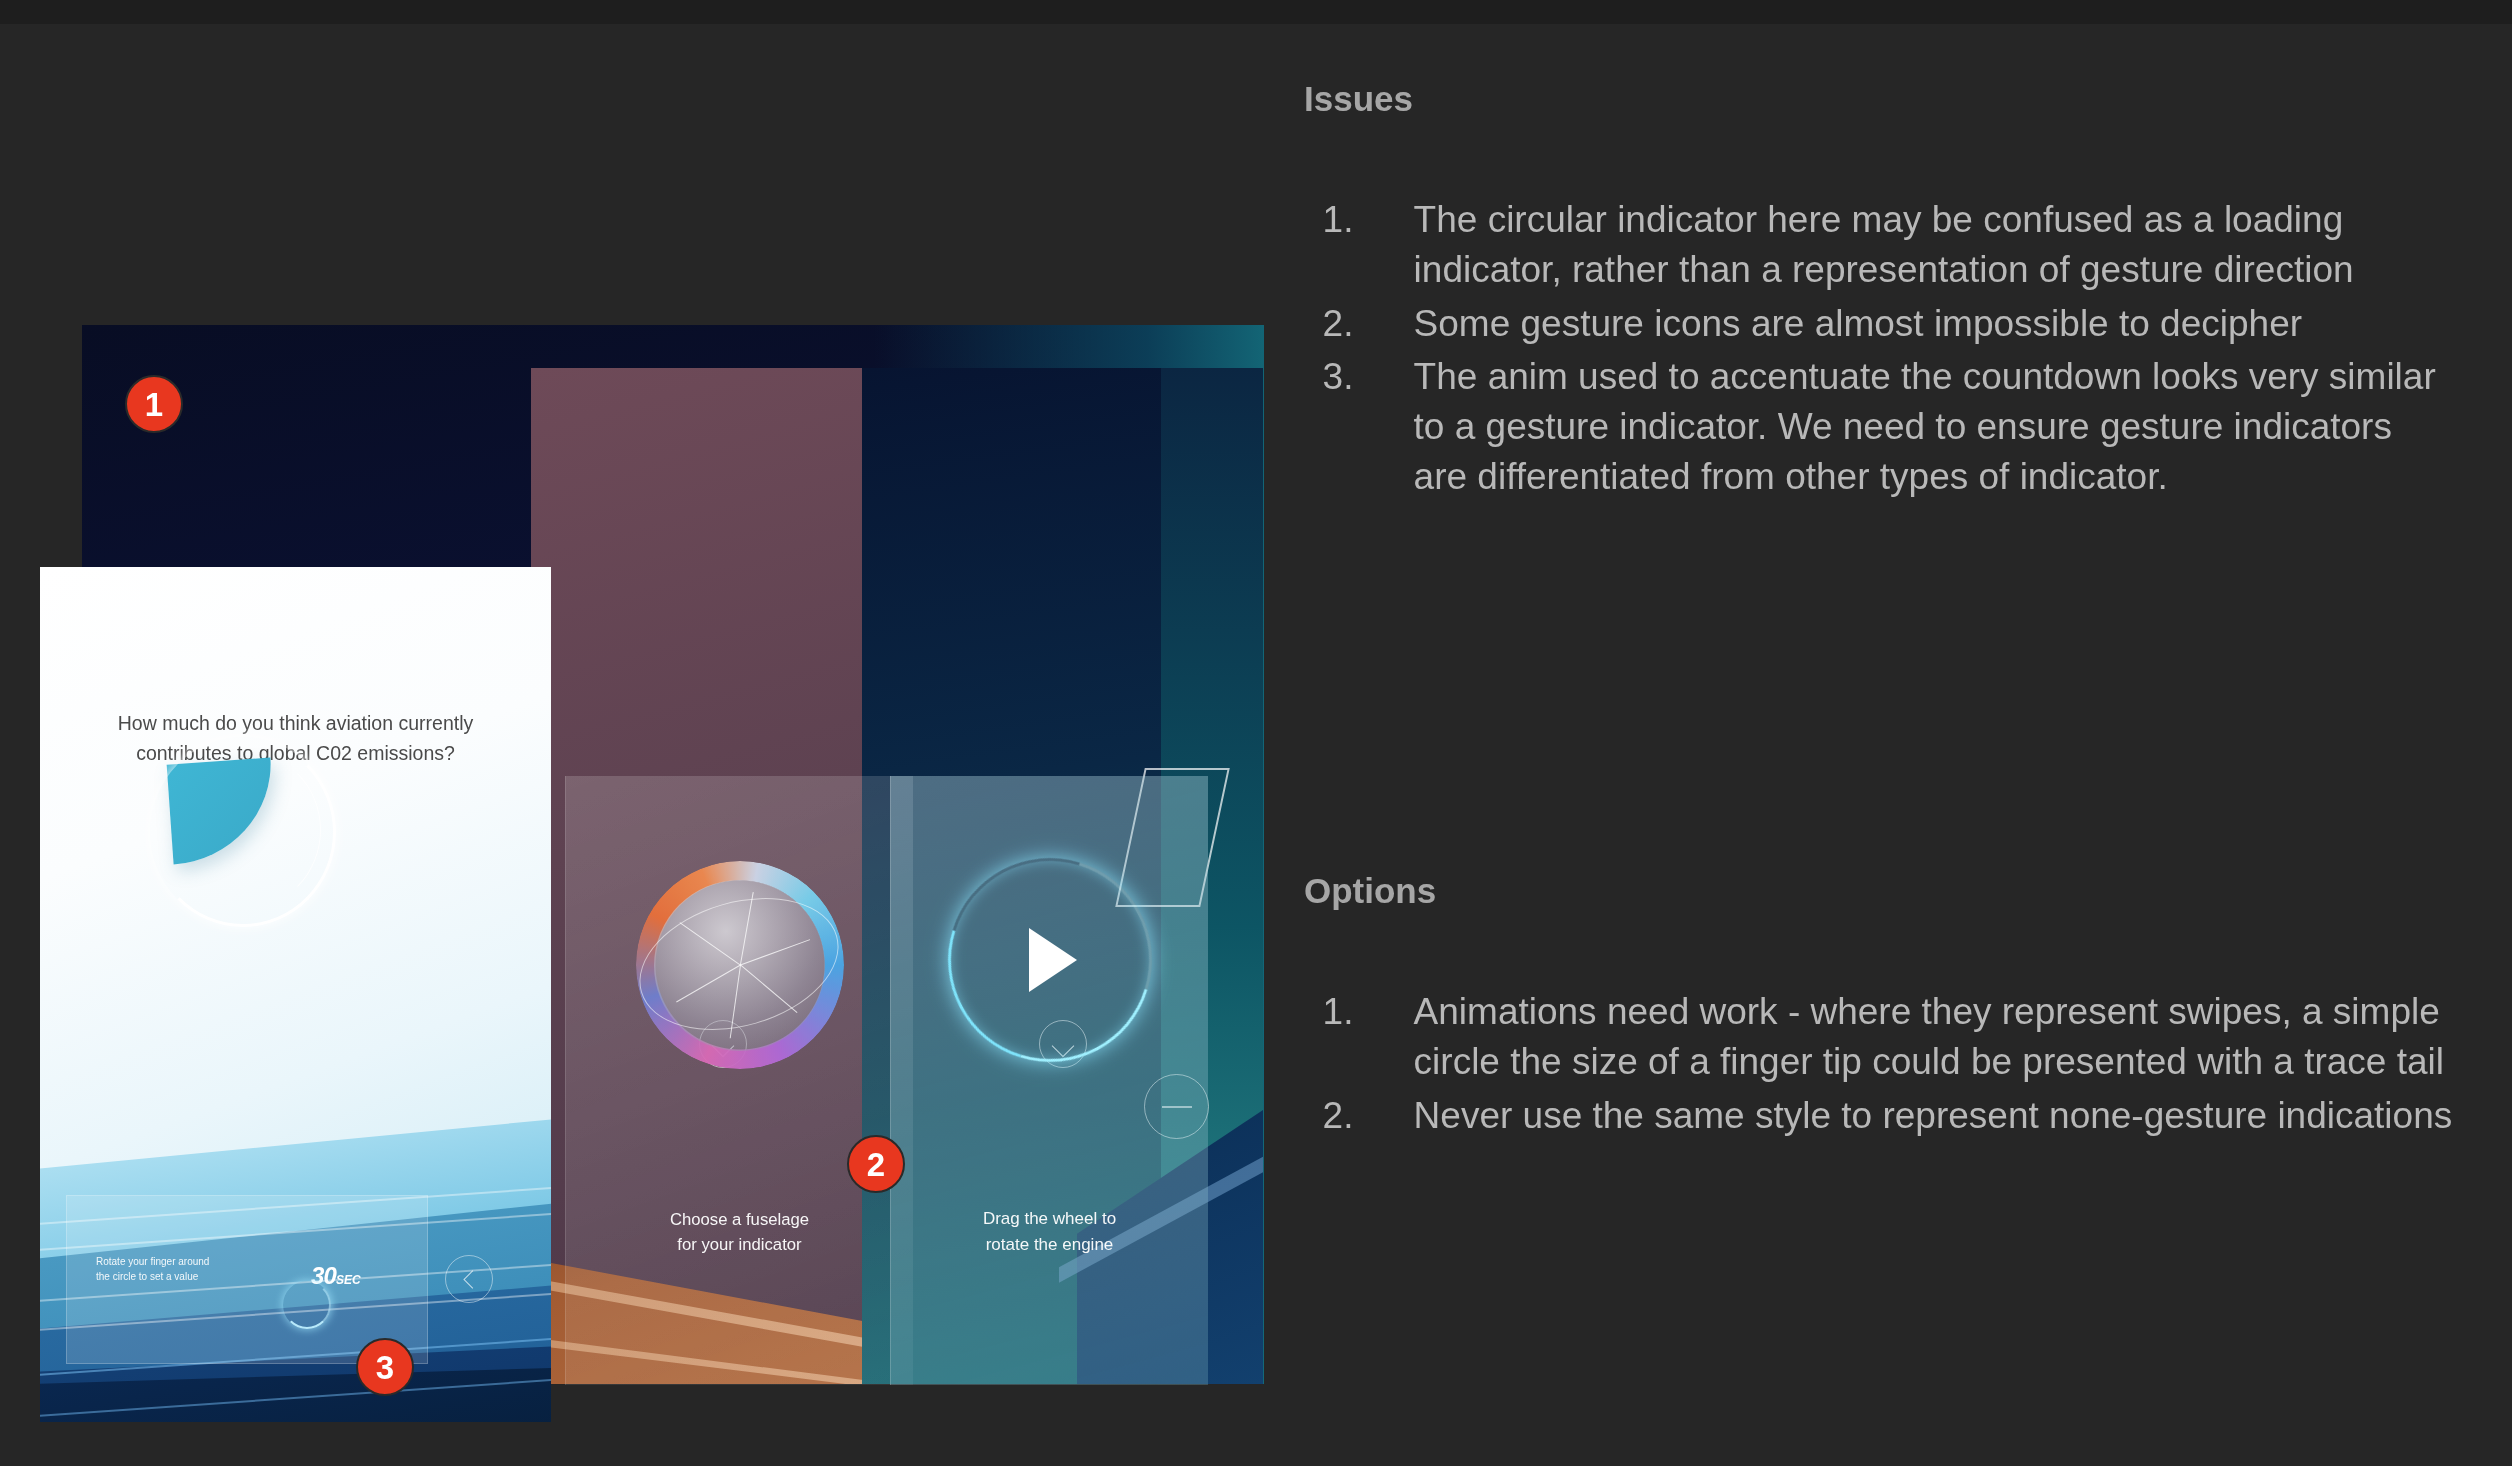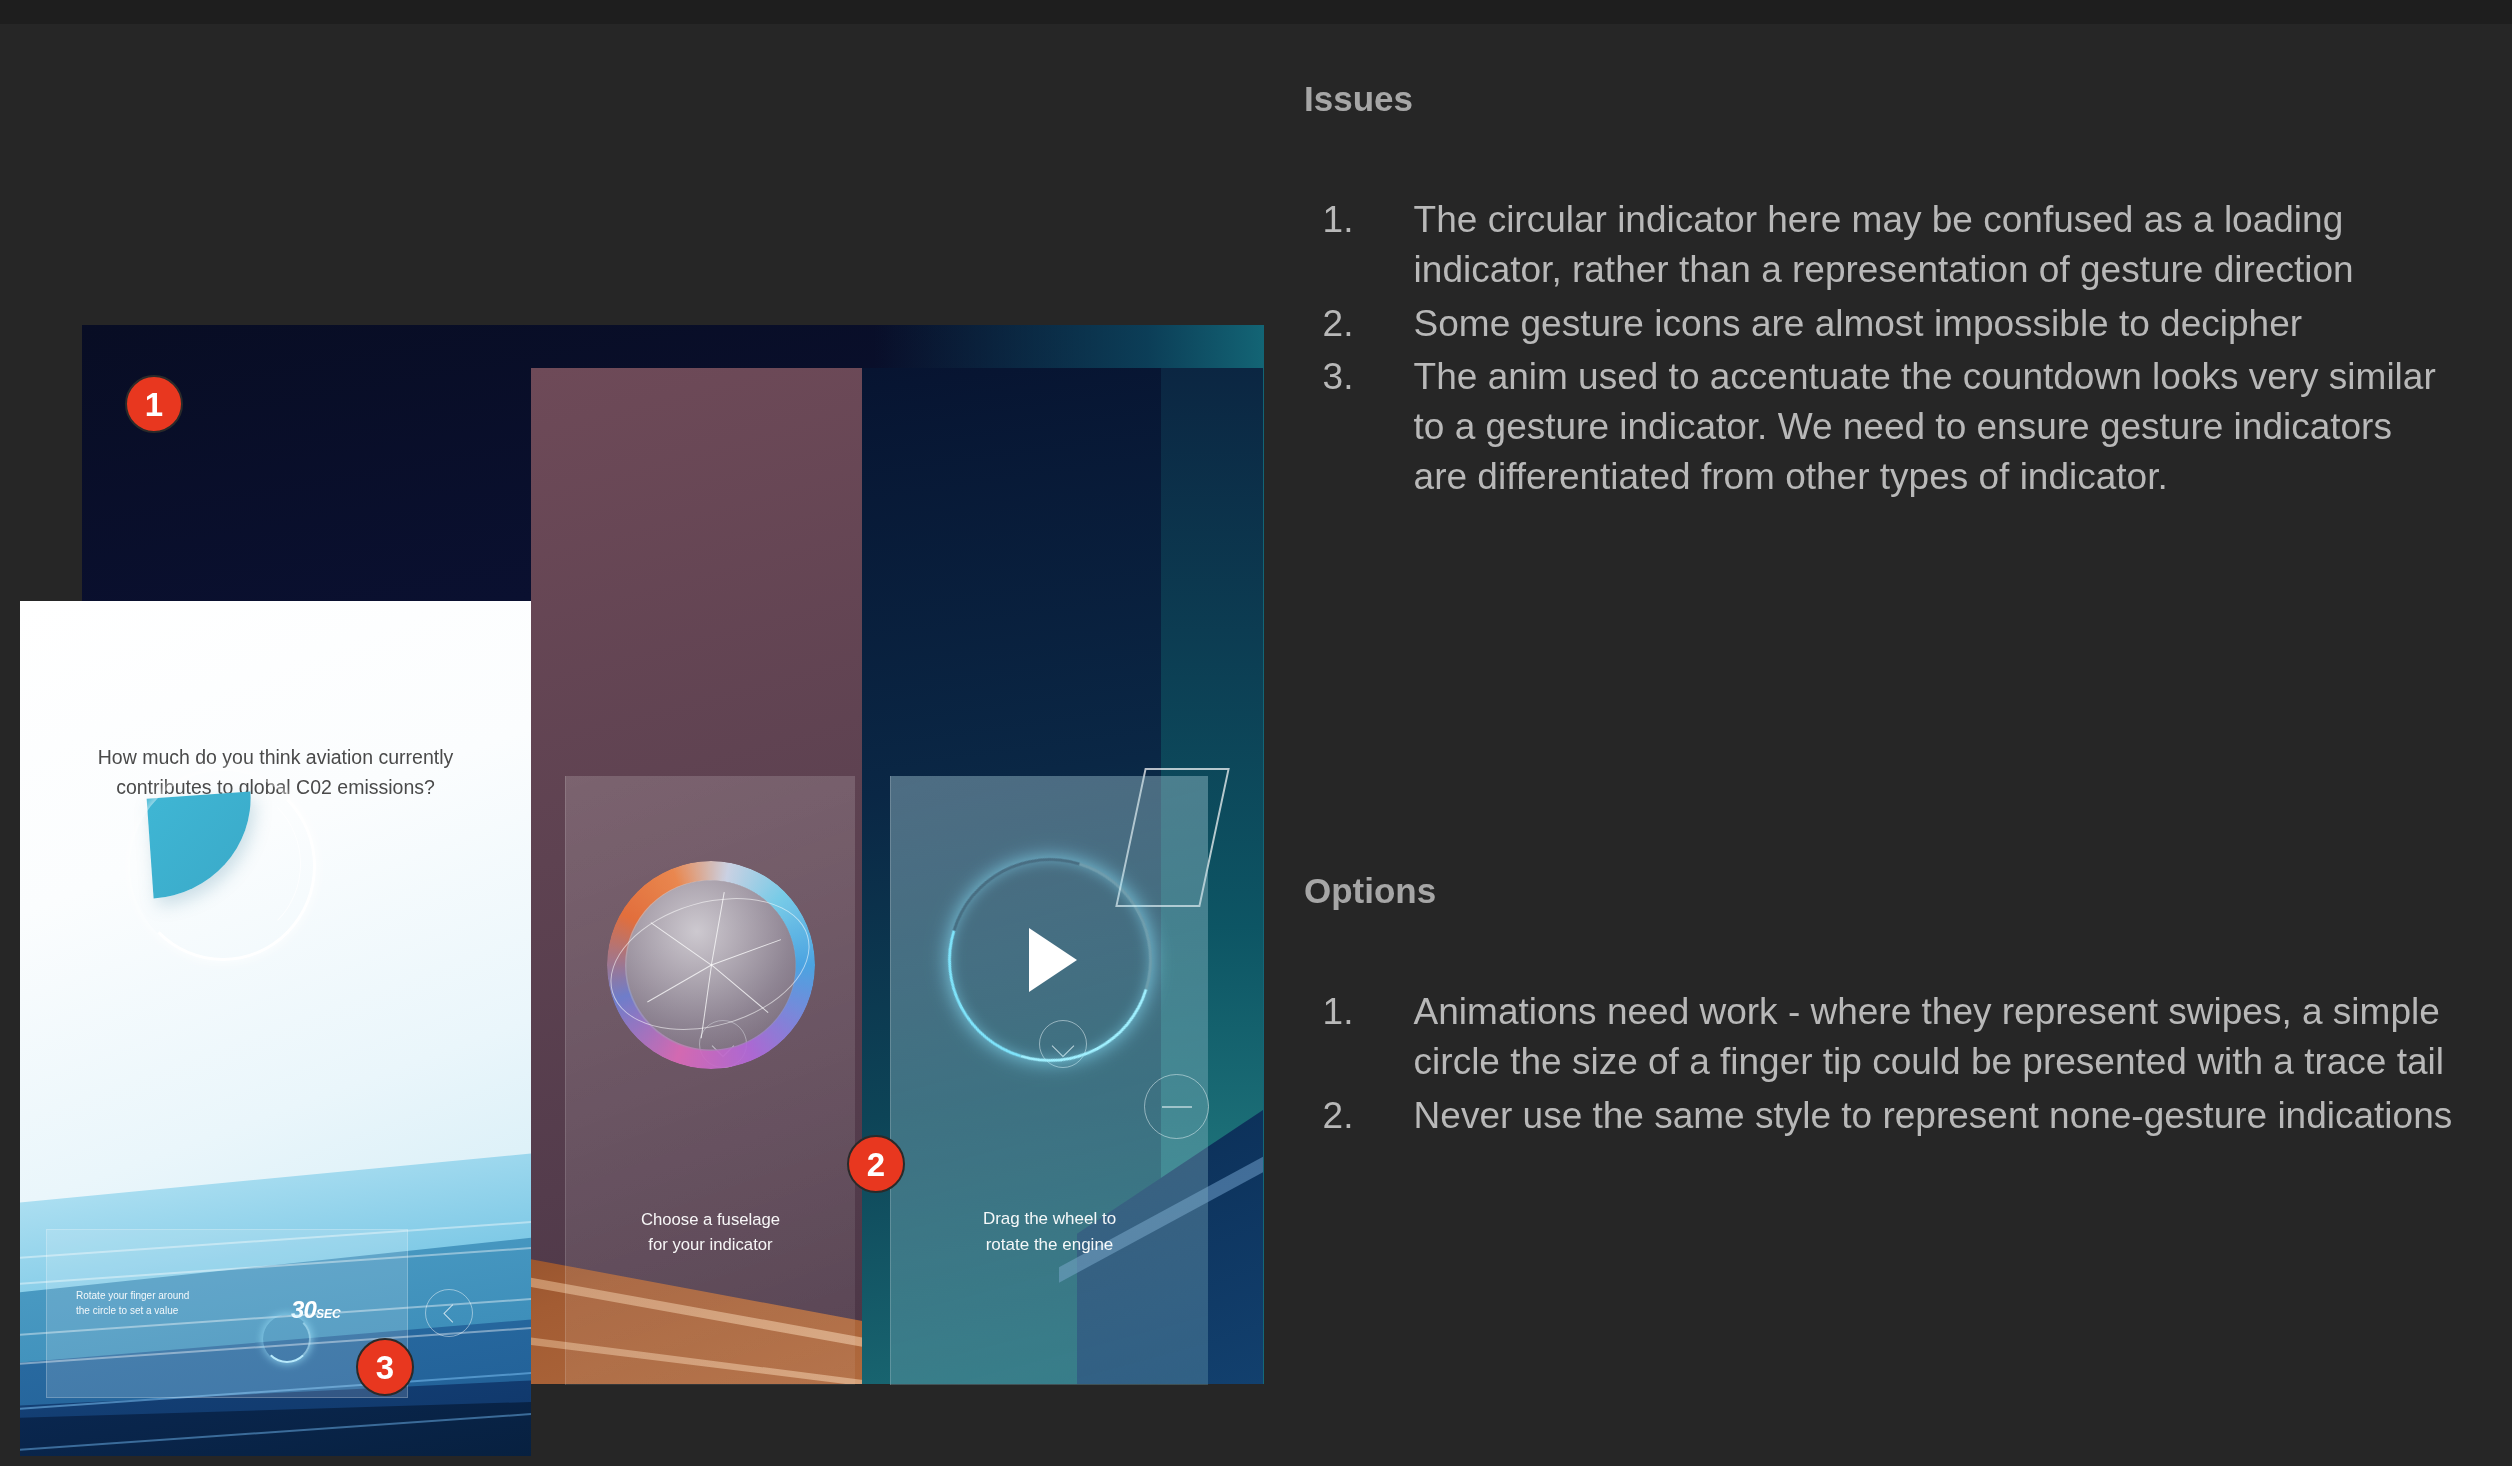--- a/index.html
+++ b/index.html
@@ -84,24 +84,23 @@
   .panel-blue .minus {
     position:absolute; right:54px; top:706px; width:65px; height:65px;
     border:1.9px solid rgba(255,255,255,.55); border-radius:50%;
   }
   .panel-blue .minus:after {
     content:""; position:absolute; left:16.7px; top:31px; width:30px; height:1.9px; background:rgba(255,255,255,.6);
   }
 
   
   .panel-white {
-    position:absolute; left:20px; top:251px; width:511px; height:855px;
+    position:absolute; left:40px; top:251px; width:511px; height:855px;
     background:linear-gradient(160deg,#ffffff 0%, #fbfdfe 30%, #eaf6fb 58%, #d9eff7 75%, #b9e4f2 100%);
     overflow:hidden;
-    margin-top:34px;
   }
   .q-text {
     position:absolute; left:0; right:0; top:141px; text-align:center;
     font-size:19.5px; line-height:1.55; color:#4a4a4a;
   }
   .fan-wrap { position:absolute; left:121px; top:181px; width:214px; height:214px; }
   .fan {
     position:absolute; left:9.3px; top:13px; width:104px; height:100px;
     background:linear-gradient(135deg,#3fb6d4,#3aa9c8);
     border-radius:0 0 100% 0;
@@ -156,21 +155,21 @@
     border:1.9px solid rgba(255,255,255,.45); border-radius:50%;
   }
   .back-circ:after {
     content:""; position:absolute; left:19.5px; top:16.7px; width:12px; height:12px;
     border-left:1.9px solid rgba(255,255,255,.7); border-bottom:1.9px solid rgba(255,255,255,.7);
     transform:rotate(45deg);
   }
 
   
   .glass-mid {
-    position:absolute; left:565px; top:460px; width:290px; height:609px;
+    position:absolute; left:565px; top:460px; width:348px; height:609px;
     background:linear-gradient(160deg, rgba(255,255,255,.17), rgba(255,255,255,.07));
     border-left:0.9px solid rgba(255,255,255,.14);
   }
   .wheel { position:absolute; left:50%; top:85px; margin-left:-104px; width:208px; height:208px; }
   .wheel .ring {
     position:absolute; inset:0; border-radius:50%;
     background:conic-gradient(from 300deg, #e8703a 0deg, #f08a4e 38deg, #cfd8ea 70deg, #7ad2ee 105deg, #4aa8e8 150deg, #b06ad8 215deg, #d96bb6 260deg, #6f7fd0 310deg, #e8703a 360deg);
     -webkit-mask:radial-gradient(circle, transparent 0 84px, #000 85px);
             mask:radial-gradient(circle, transparent 0 84px, #000 85px);
     filter:blur(0.4px);

